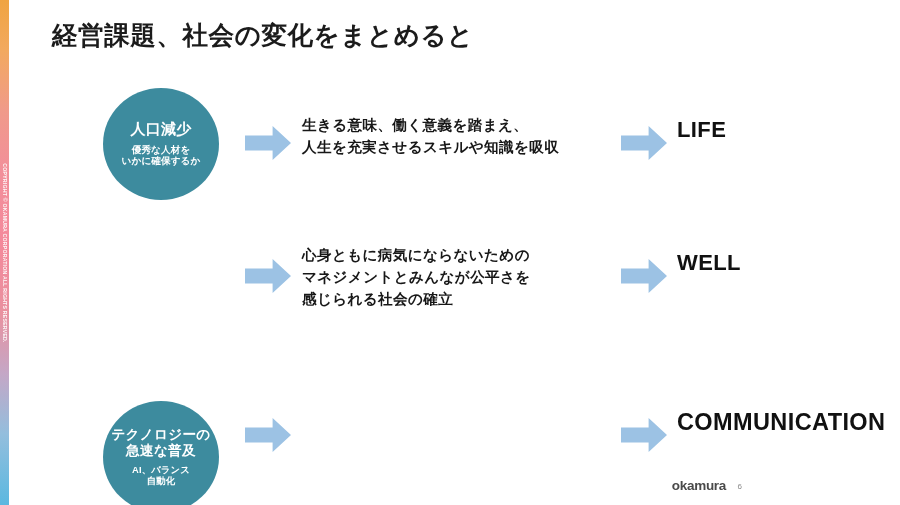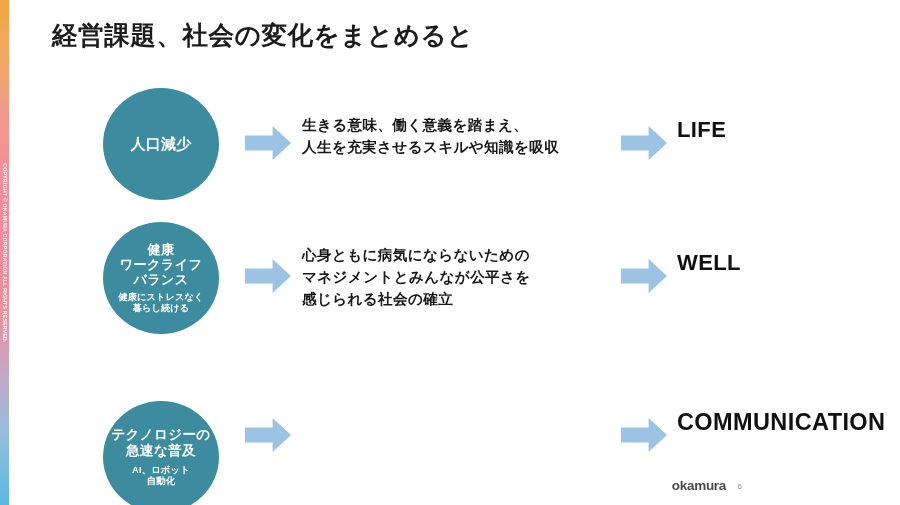--- a/index.html
+++ b/index.html
@@ -208,57 +208,52 @@
   <div class="accent-bar"></div>
   <div class="copyright-strip">
     <span class="copyright-text">COPYRIGHT © OKAMURA CORPORATION ALL RIGHTS RESERVED.</span>
   </div>
 
   <h1 class="page-title">経営課題、社会の変化をまとめると</h1>
 
   <div class="row row-1">
     <div class="circle">
       <div class="circle-title">人口減少</div>
+      <div class="circle-sub">優秀な人材を
+いかに確保するか</div>
     </div>
     <div class="arrow-left">
       <div class="arrow-shape"></div>
     </div>
     <div class="body-text">生きる意味、働く意義を踏まえ、
 人生を充実させるスキルや知識を吸収</div>
     <div class="arrow-right">
       <div class="arrow-shape"></div>
     </div>
     <div class="keyword">LIFE</div>
   </div>
 
   <div class="row row-2">
-    <div class="circle">
-      <div class="circle-title">健康
-ワークライフ
-バランス</div>
-      <div class="circle-sub">健康にストレスなく
-暮らし続ける</div>
-    </div>
     <div class="arrow-left">
       <div class="arrow-shape"></div>
     </div>
     <div class="body-text">心身ともに病気にならないための
 マネジメントとみんなが公平さを
 感じられる社会の確立</div>
     <div class="arrow-right">
       <div class="arrow-shape"></div>
     </div>
     <div class="keyword">WELL</div>
   </div>
 
   <div class="row row-3">
     <div class="circle">
       <div class="circle-title">テクノロジーの
 急速な普及</div>
-      <div class="circle-sub">AI、ロボット
+      <div class="circle-sub">AI、バランス
 自動化</div>
     </div>
     <div class="arrow-left">
       <div class="arrow-shape"></div>
     </div>
     <div class="arrow-right">
       <div class="arrow-shape"></div>
     </div>
     <div class="keyword">COMMUNICATION</div>
   </div>

